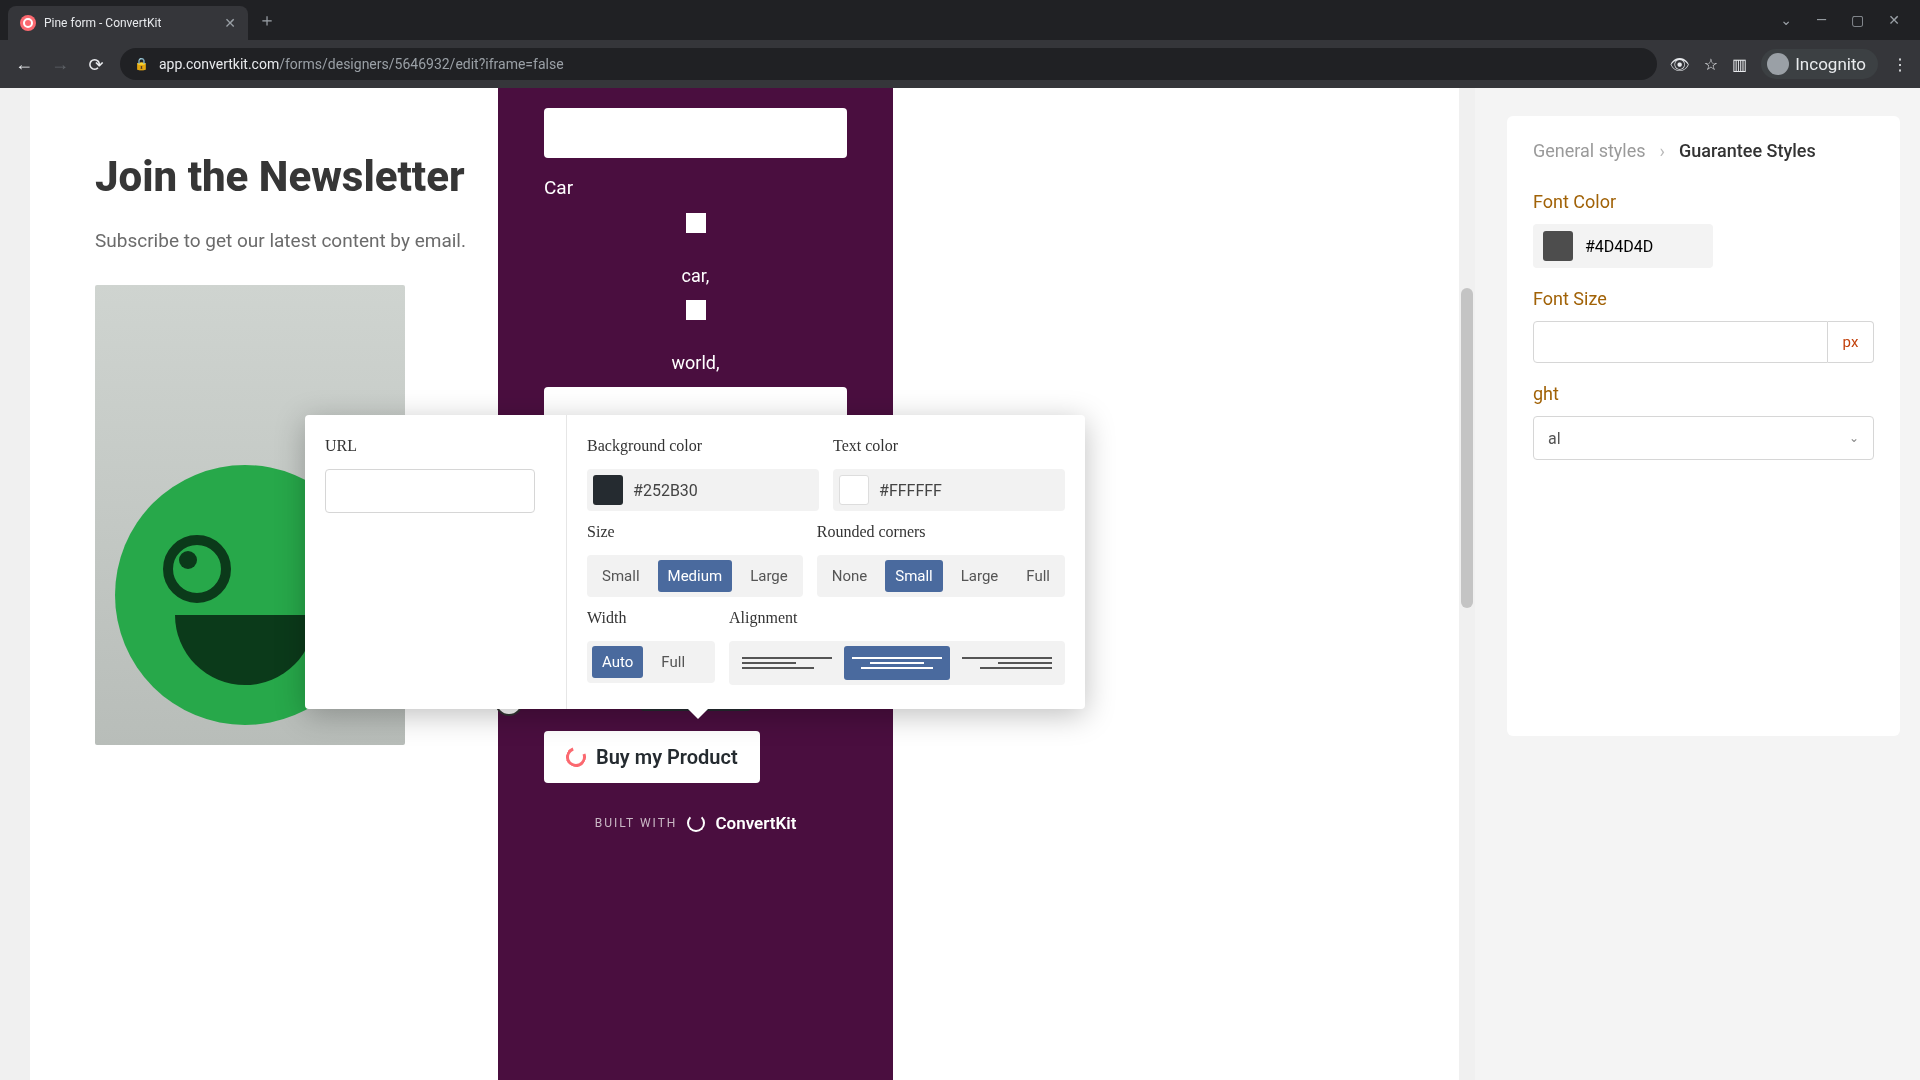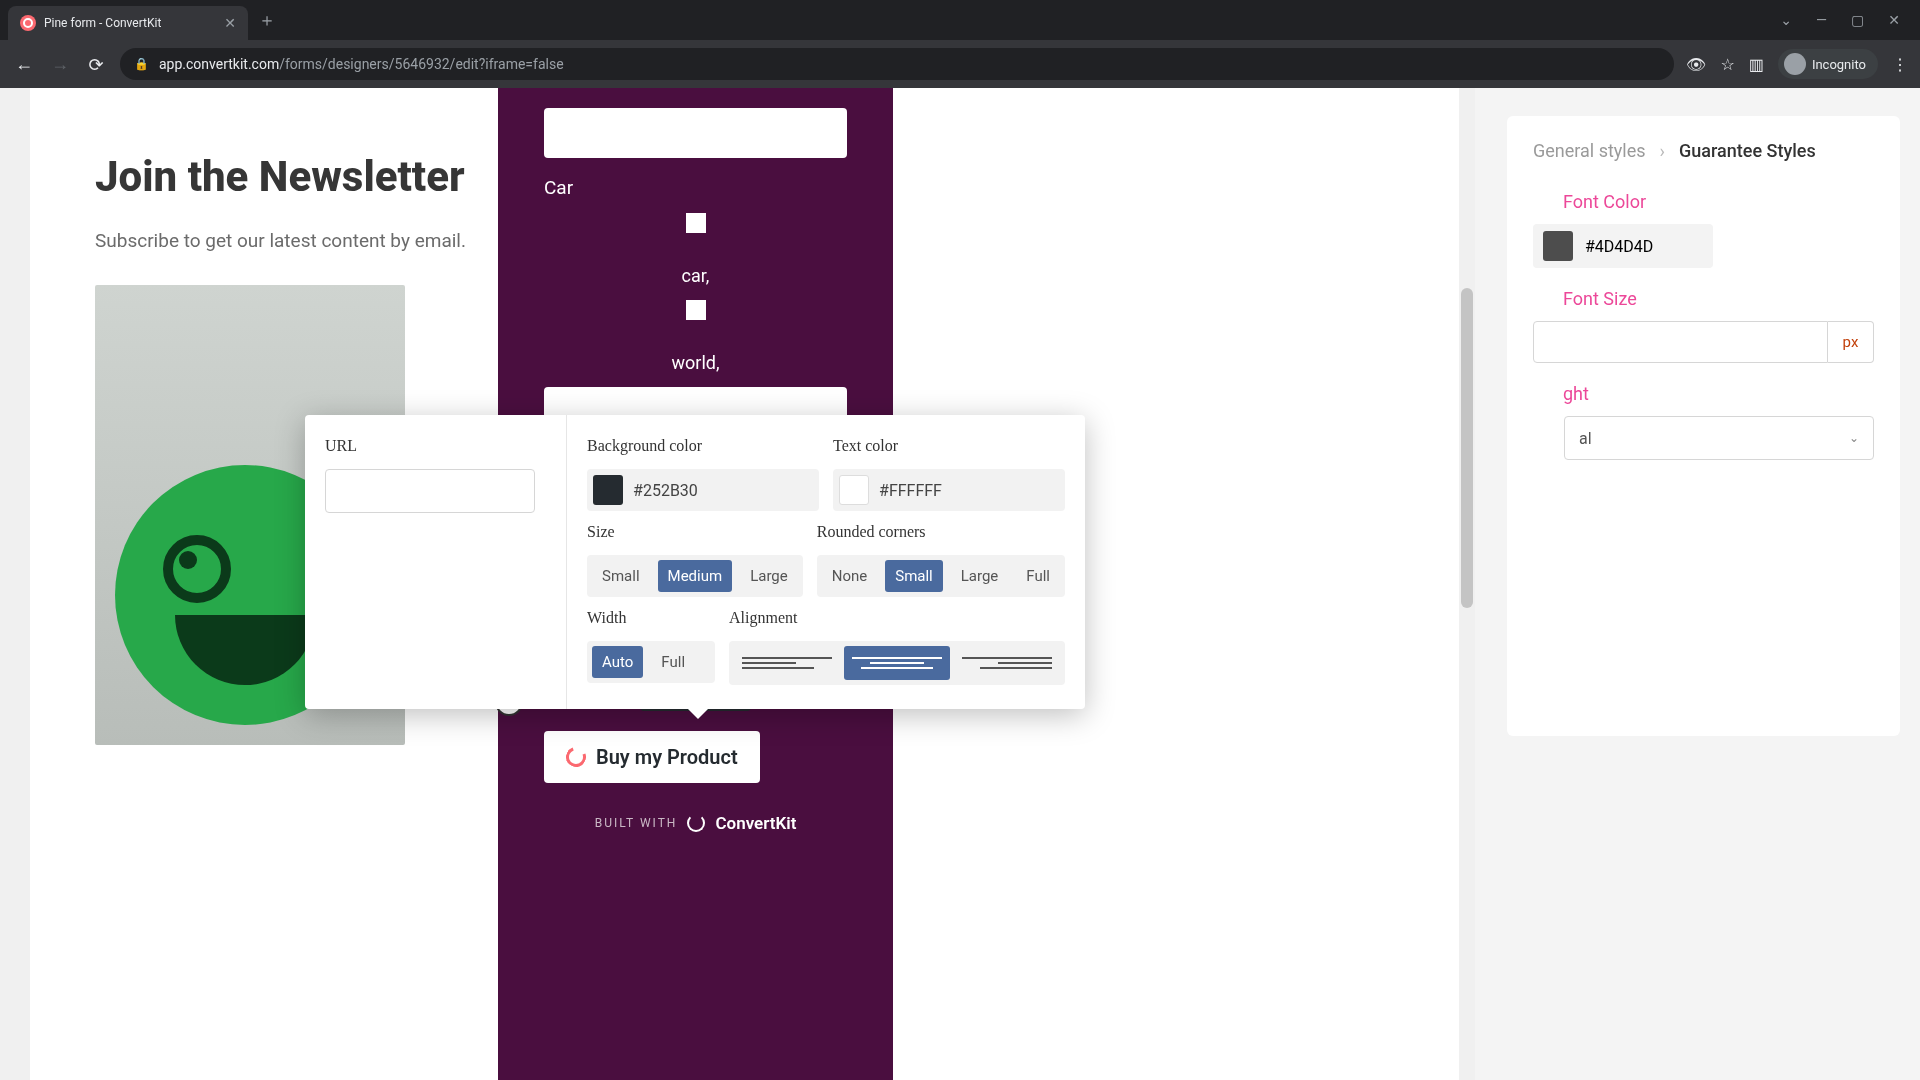--- a/index.html
+++ b/index.html
@@ -17,21 +17,21 @@
 .win-controls { margin-left: auto; display: flex; gap: 24px; color: #9aa0a6; padding-right: 12px; }
 .win-controls span { font-size: 14px; cursor: pointer; }
 
 .addr-bar { background: #35363a; display: flex; align-items: center; height: 48px; padding: 0 12px; gap: 12px; }
 .nav-btn { color: #e8eaed; font-size: 18px; cursor: pointer; width: 24px; text-align: center; }
 .nav-btn.disabled { color: #5f6368; }
 .url-field { flex: 1; background: #202124; border-radius: 20px; height: 32px; display: flex; align-items: center; padding: 0 14px; gap: 10px; color: #9aa0a6; font-size: 14px; }
 .url-lock { font-size: 12px; }
 .url-host { color: #e8eaed; }
 .addr-right { display: flex; align-items: center; gap: 14px; color: #e8eaed; }
-.incognito-badge { background: #3c4043; border-radius: 16px; padding: 4px 12px 4px 6px; display: flex; align-items: center; gap: 6px; font-size: 13px; }
+.incognito-badge { background: #3c4043; border-radius: 16px; padding: 4px 12px 4px 6px; display: flex; align-items: center; gap: 6px; font-size: 17px; }
 .incognito-icon { width: 22px; height: 22px; background: #9aa0a6; border-radius: 50%; }
 
 
 .viewport { background: #f0f0f0; height: calc(1080px - 88px); position: relative; display: flex; }
 .canvas-area { flex: 1; position: relative; overflow: hidden; }
 .page-bg { position: absolute; left: 30px; right: 0; top: 0; bottom: 0; background: #fff; }
 
 
 .left-panel { position: absolute; left: 95px; top: 16px; width: 400px; }
 .join-title { font-size: 42px; font-weight: 800; color: #363636; line-height: 1.1; margin-top: 50px; }
@@ -88,27 +88,27 @@
 .align-item.center .ln { margin: 0 auto; } .align-item.center .l1 { width: 100%; } .align-item.center .l2 { width: 60%; } .align-item.center .l3 { width: 80%; }
 .align-item.right .ln { margin-left: auto; } .align-item.right .l1 { width: 100%; } .align-item.right .l2 { width: 60%; } .align-item.right .l3 { width: 80%; }
 
 
 .sidebar { width: 445px; background: #f4f4f4; padding: 28px 20px 8px 32px; }
 .side-card { background: #fff; border-radius: 6px; padding: 24px 26px; min-height: 620px; }
 .crumbs { display: flex; align-items: center; gap: 14px; font-size: 18px; margin-bottom: 30px; }
 .crumb-link { color: #9a9a9a; cursor: pointer; }
 .crumb-sep { color: #bbb; }
 .crumb-cur { color: #333; font-weight: 500; }
-.side-label { font-size: 18px; color: #ec4899; margin-bottom: 12px; margin-top: 10px; margin-left: 30px; }
+.side-label { font-size: 18px; color: #a16207; margin-bottom: 12px; margin-top: 10px; }
 .side-color { background: #f3f3f3; border-radius: 4px; height: 44px; display: flex; align-items: center; padding: 6px 10px; gap: 12px; width: 180px; margin-bottom: 20px; }
 .side-swatch { width: 30px; height: 30px; border-radius: 3px; }
 .side-input-row { display: flex; gap: 0; margin-bottom: 20px; }
 .side-input { border: 1px solid #d6d6d6; border-radius: 4px 0 0 4px; height: 42px; flex: 1; }
 .side-unit { border: 1px solid #d6d6d6; border-left: none; border-radius: 0 4px 4px 0; height: 42px; width: 46px; display: flex; align-items: center; justify-content: center; color: #c2410c; font-size: 15px; }
-.side-select { border: 1px solid #d6d6d6; border-radius: 4px; height: 44px; display: flex; align-items: center; justify-content: space-between; padding: 0 14px; color: #555; font-size: 16px; cursor: pointer; margin-left: 31px; }
+.side-select { border: 1px solid #d6d6d6; border-radius: 4px; height: 44px; display: flex; align-items: center; justify-content: space-between; padding: 0 14px; color: #555; font-size: 16px; cursor: pointer; }
 .chev { font-size: 12px; color: #888; }
 .side-label.cut { position: relative; }
 
 
 .scrollbar { position: absolute; right: 0; top: 0; bottom: 0; width: 16px; background: #f0f0f0; }
 .scroll-thumb { position: absolute; right: 2px; top: 200px; width: 12px; height: 320px; background: #c4c4c4; border-radius: 6px; }
 </style>
 </head>
 <body>
 

